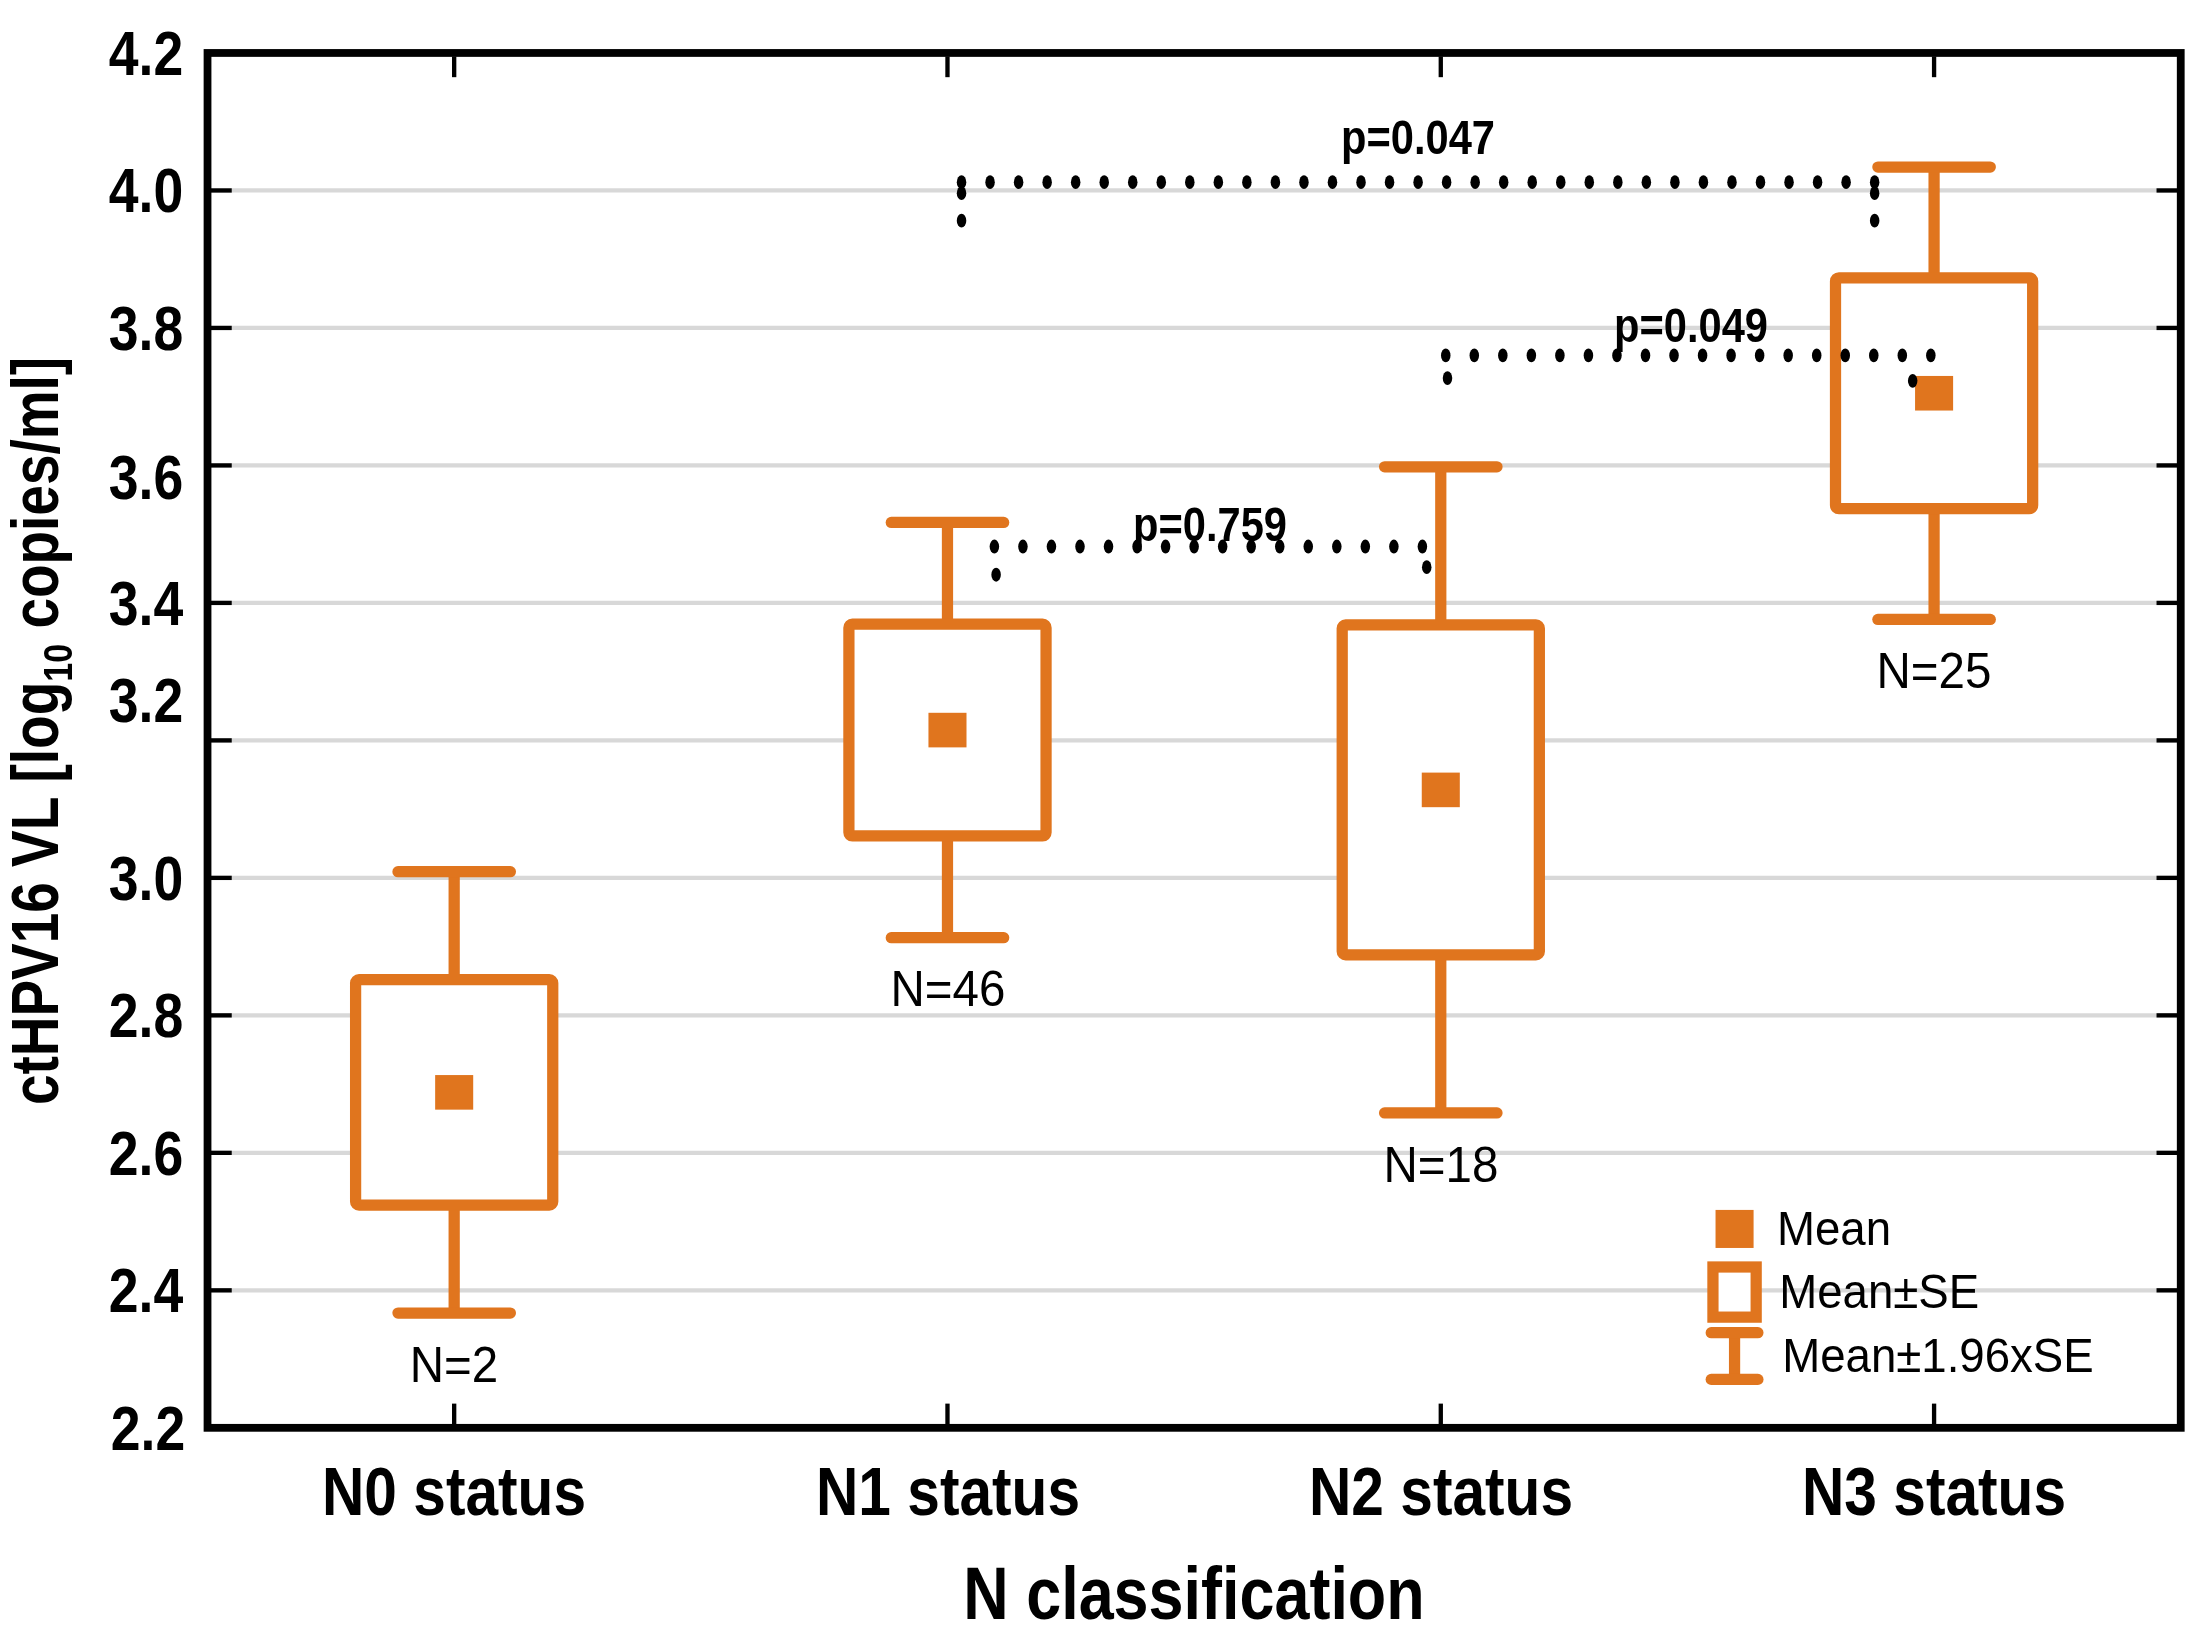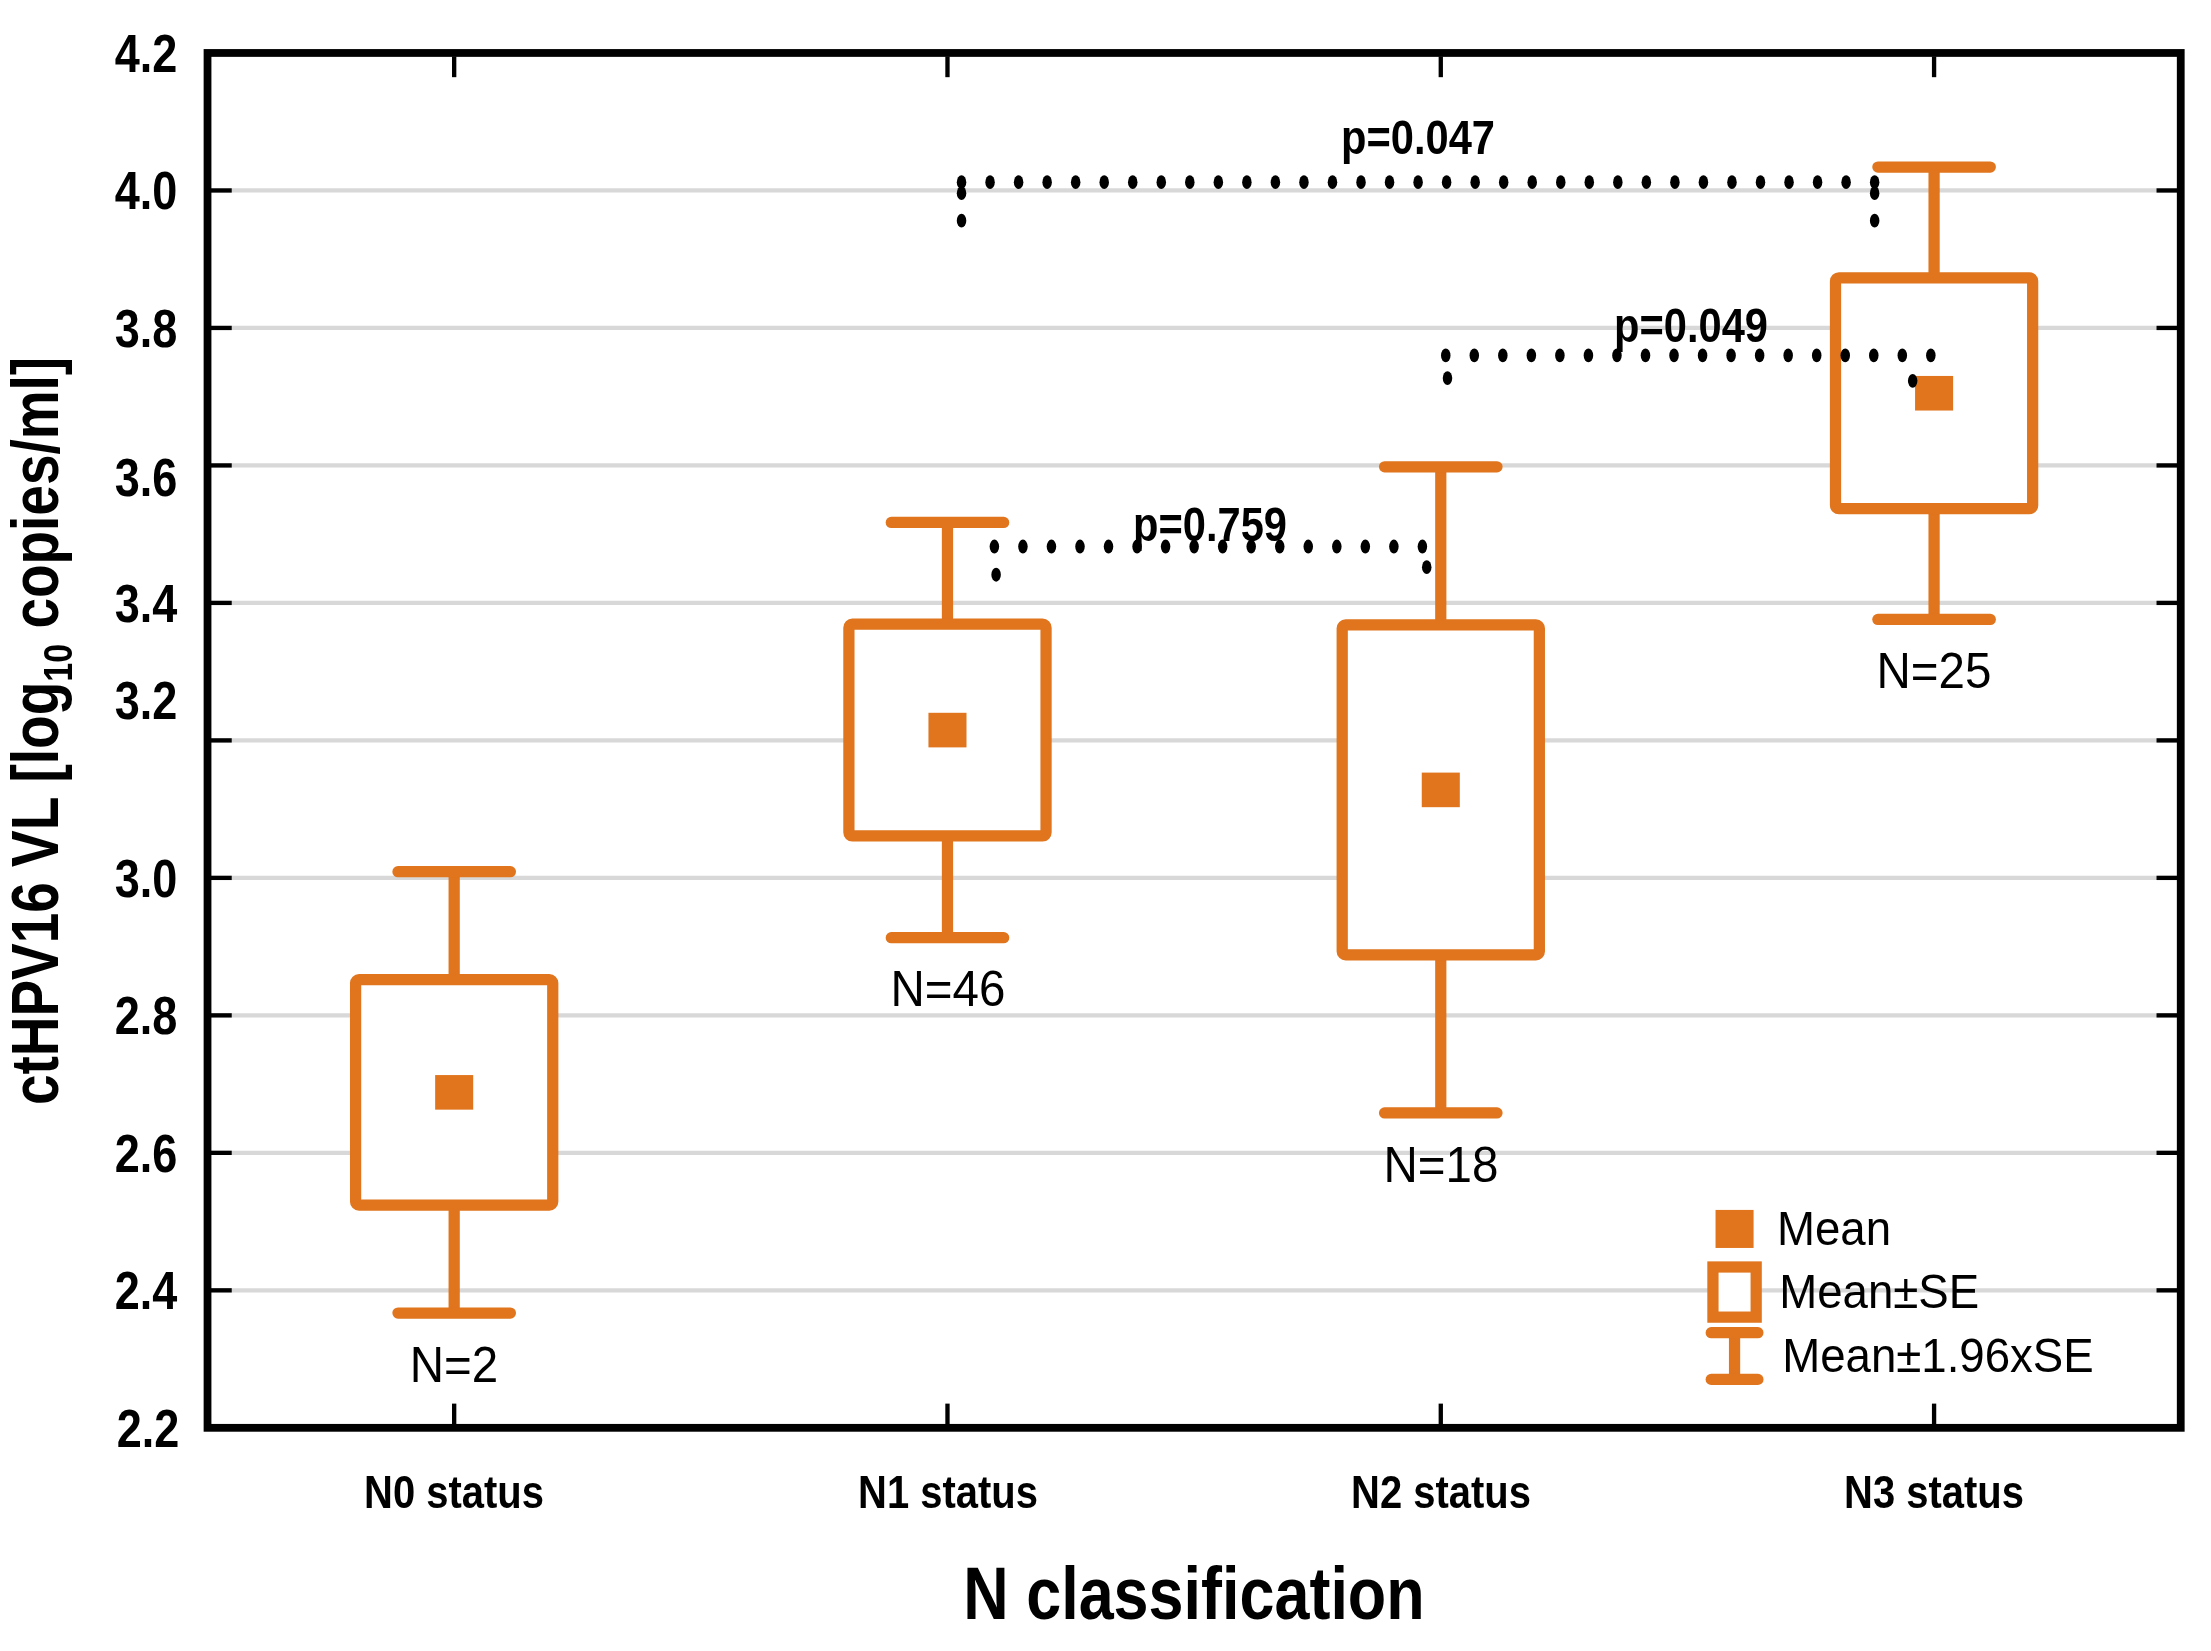--- a/index.html
+++ b/index.html
@@ -2,23 +2,23 @@
 <html style="font-size:14px"><head>
 <meta charset="utf-8">
 <style>
   html,body{margin:0;padding:0;background:#fff;}
   .canvas{position:relative;width:2211px;height:1652px;background:#ffffff;
           font-family:"Liberation Sans",sans-serif;overflow:hidden;}
   .canvas svg{position:absolute;left:0;top:0;}
   .lbl{position:absolute;white-space:nowrap;color:#000;line-height:1;
        transform:translate(-50%,-50%);}
   .lbl>span{display:inline-block;}
-  .ytick{font-size:53px;font-weight:700;}
+  .ytick{font-size:63px;font-weight:700;}
   .ytick>span{transform:scaleX(.85);}
-  .xcat{font-size:47px;font-weight:700;}
+  .xcat{font-size:69px;font-weight:700;}
   .xcat>span{transform:scaleX(.85);}
   .ptxt{font-size:49px;font-weight:700;}
   .ptxt>span{transform:scaleX(.85);}
   .ntxt{font-size:50px;font-weight:400;}
   .ntxt>span{transform:scaleX(.95);}
   .xtitle{font-size:74px;font-weight:700;}
   .xtitle>span{transform:scaleX(.85);}
   .ytitle{font-size:67px;font-weight:700;transform:translate(-50%,-50%) rotate(-90deg);}
   .ytitle>span{transform:scaleX(.82);}
   .ytitle sub{font-size:.62em;}

